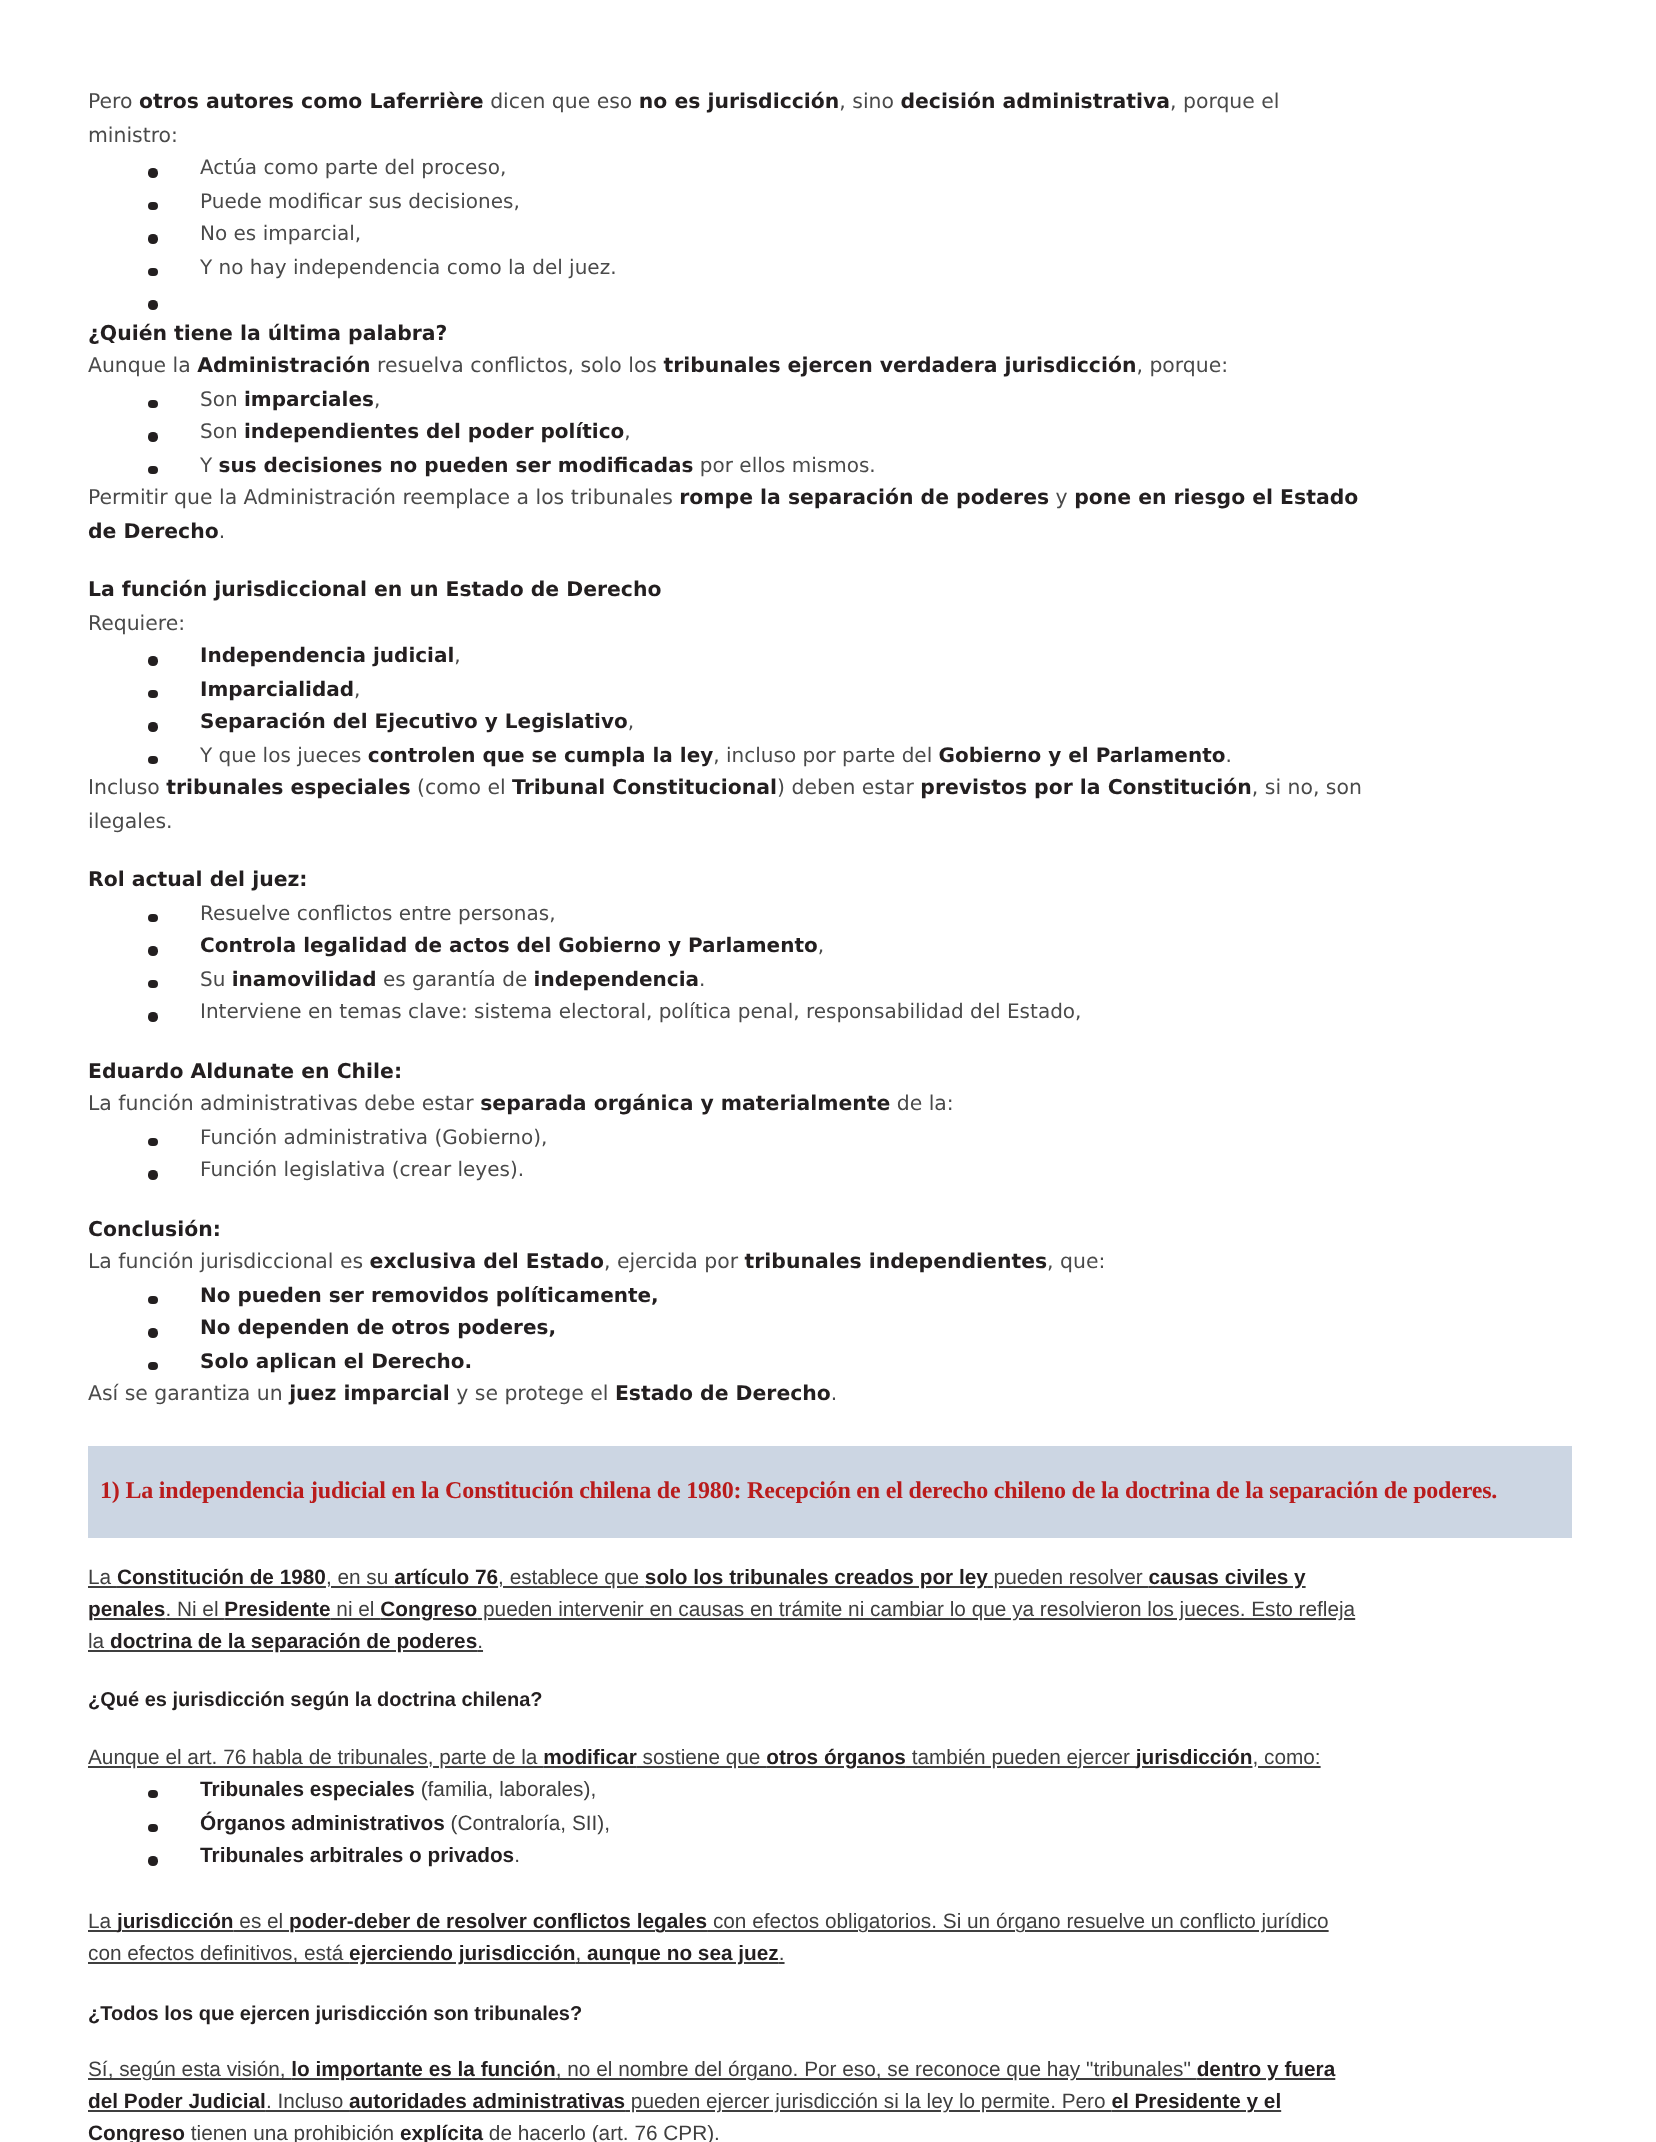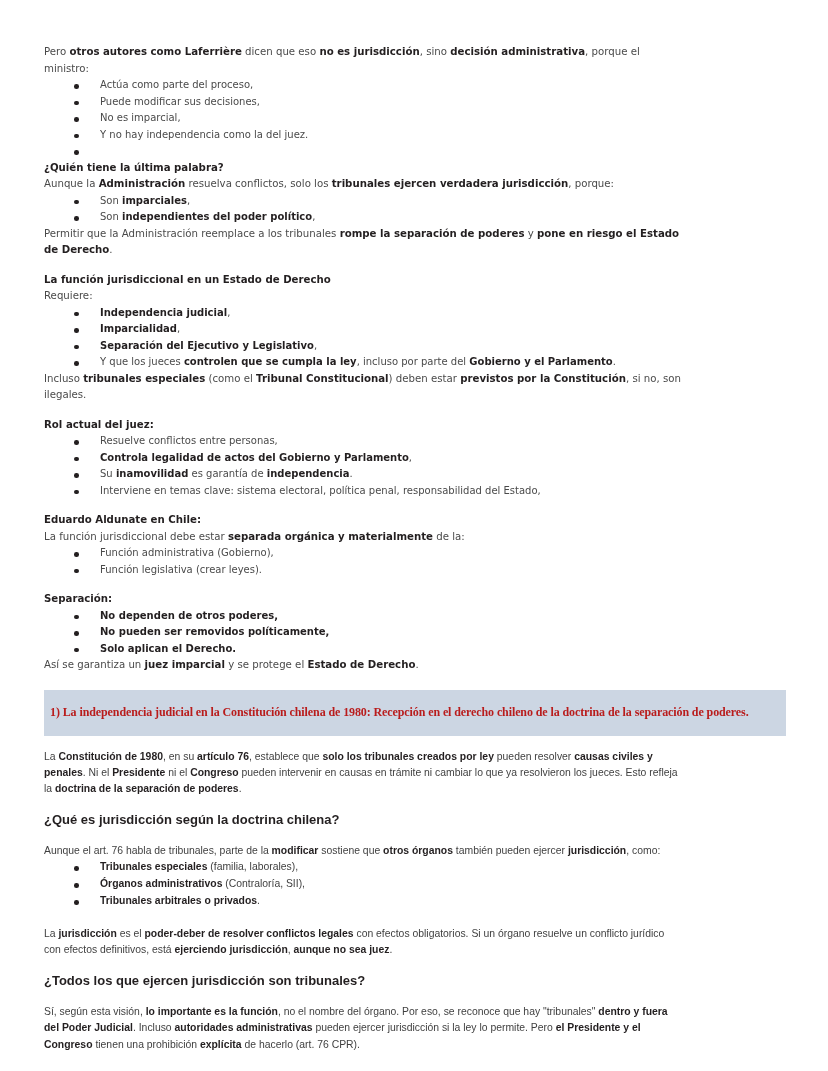--- a/index.html
+++ b/index.html
@@ -84,22 +84,22 @@
     margin: 0;
     letter-spacing: -0.1px;
   }
 
   .sec2 {
     font-family: "Liberation Sans", "DejaVu Sans", sans-serif;
     font-size: 10.4px;
     line-height: 1.55;
     color: #3f3f3f;
   }
-  .sec2 p.para { font-size: 10.4px; line-height: 1.55; color: #3f3f3f; font-family: inherit; }
-  .sec2 .hd { font-size: 13px; line-height: 1.55; font-family: inherit; }
+  .sec2 p.para { font-size: 10.4px; line-height: 1.55; color: #3f3f3f; font-family: inherit; text-decoration: underline; }
+  .sec2 .hd { font-size: 10px; line-height: 1.55; font-family: inherit; }
   .sec2 ul.bl > li { font-size: 10.4px; line-height: 1.62; color: #3f3f3f; font-family: inherit; }
   .sec2 ul.bl > li::before { top: 7px; }
 </style>
 </head>
 <body>
 
 <div class="page">
 
   <div class="doc-body">
 
@@ -111,20 +111,21 @@
       <li><span>No es imparcial,</span></li>
       <li><span>Y no hay independencia como la del juez.</span></li>
       <li><span></span></li>
     </ul>
 
     <p class="hd">¿Quién tiene la última palabra?</p>
     <p class="para"><span>Aunque la </span><b>Administración</b><span> resuelva conflictos, solo los </span><b>tribunales ejercen verdadera jurisdicción</b><span>, porque:</span></p>
     <ul class="bl">
       <li><span>Son </span><b>imparciales</b><span>,</span></li>
       <li><span>Son </span><b>independientes del poder político</b><span>,</span></li>
+      <li><span>Y </span><b>sus decisiones no pueden ser modificadas</b><span> por ellos mismos.</span></li>
     </ul>
     <p class="para"><span>Permitir que la Administración reemplace a los tribunales </span><b>rompe la separación de poderes</b><span> y </span><b>pone en riesgo el Estado de Derecho</b><span>.</span></p>
 
     <div class="gap-md"></div>
 
     <p class="hd">La función jurisdiccional en un Estado de Derecho</p>
     <p class="para">Requiere:</p>
     <ul class="bl">
       <li><span></span><b>Independencia judicial</b><span>,</span></li>
       <li><span></span><b>Imparcialidad</b><span>,</span></li>
@@ -139,32 +140,33 @@
     <ul class="bl">
       <li><span>Resuelve conflictos entre personas,</span><b></b><span></span></li>
       <li><span></span><b>Controla legalidad de actos del Gobierno y Parlamento</b><span>,</span></li>
       <li><span>Su </span><b>inamovilidad</b><span> es garantía de </span><b>independencia</b><span>.</span></li>
       <li><span>Interviene en temas clave: sistema electoral, política penal, responsabilidad del Estado,</span><b></b><span></span></li>
     </ul>
 
     <div class="gap-md"></div>
 
     <p class="hd">Eduardo Aldunate en Chile:</p>
-    <p class="para"><span>La función jurisdiccional debe estar </span><b>separada orgánica y materialmente</b><span> de la:</span></p>
+    <p class="para"><span>La función administrativas debe estar </span><b>separada orgánica y materialmente</b><span> de la:</span></p>
     <ul class="bl">
       <li><span>Función administrativa (Gobierno),</span></li>
       <li><span>Función legislativa (crear leyes).</span></li>
     </ul>
 
     <div class="gap-md"></div>
 
-    <p class="hd">Separación:</p>
-    <ul class="bl">
+    <p class="hd">Conclusión:</p>
+    <p class="para"><span>La función jurisdiccional es </span><b>exclusiva del Estado</b><span>, ejercida por </span><b>tribunales independientes</b><span>, que:</span></p>
+    <ul class="bl">
+      <li><b>No pueden ser removidos políticamente,</b></li>
       <li><b>No dependen de otros poderes,</b></li>
-      <li><b>No pueden ser removidos políticamente,</b></li>
       <li><b>Solo aplican el Derecho.</b></li>
     </ul>
     <p class="para"><span>Así se garantiza un </span><b>juez imparcial</b><span> y se protege el </span><b>Estado de Derecho</b><span>.</span></p>
   </div>
 
   <div class="gap-lg"></div>
 
   <div class="highlight-box">
     <p class="hl-text">1) La independencia judicial en la Constitución chilena de 1980: Recepción en el derecho chileno de la doctrina de la separación de poderes.</p>
   </div>

